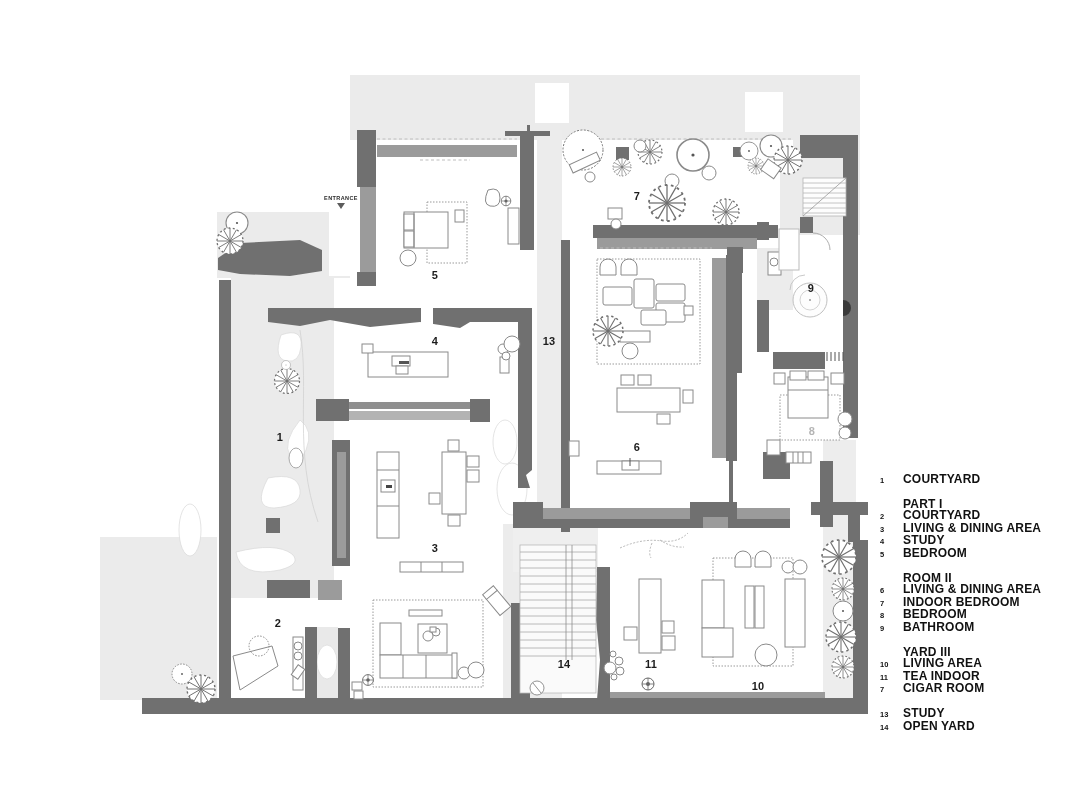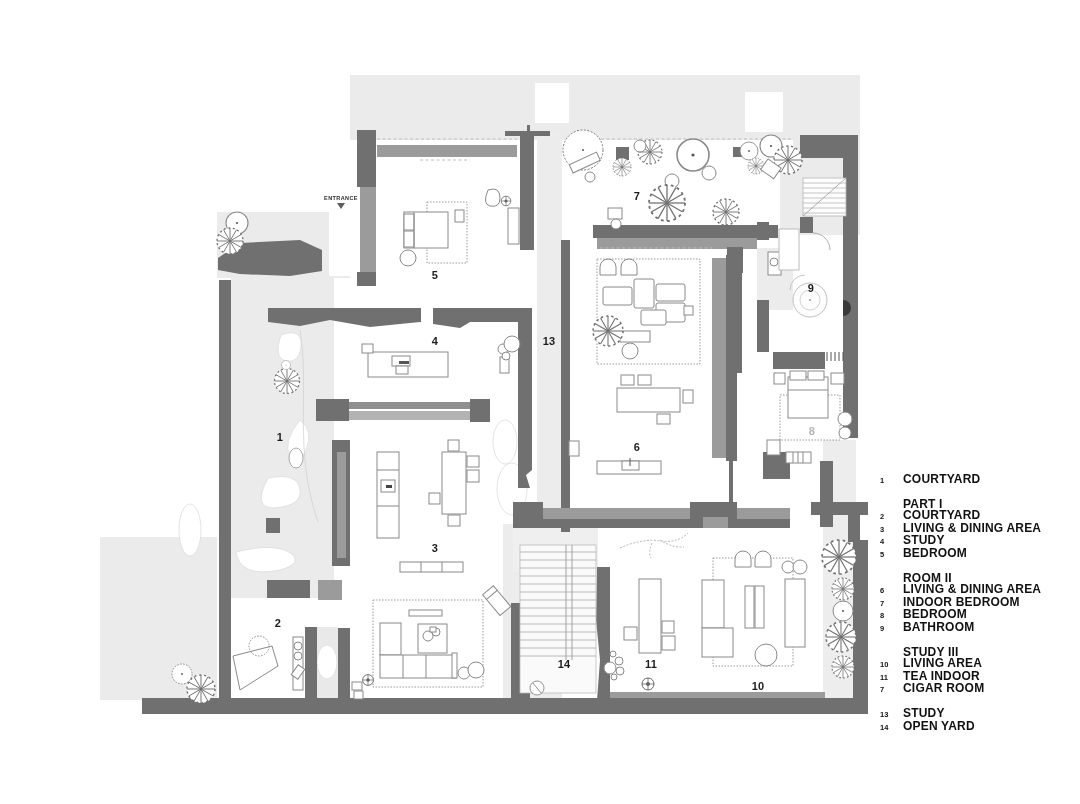--- a/index.html
+++ b/index.html
@@ -481,21 +481,21 @@
       </div>
   <div class="lg-row">
         <span class="lg-num">8</span>
         <span class="lg-label">BEDROOM</span>
       </div>
   <div class="lg-row">
         <span class="lg-num">9</span>
         <span class="lg-label">BATHROOM</span>
       </div>
   <div class="lg-row lg-header gap-before">
-        <span class="lg-label">STUDY III</span>
+        <span class="lg-label">YARD III</span>
       </div>
   <div class="lg-row">
         <span class="lg-num">10</span>
         <span class="lg-label">LIVING AREA</span>
       </div>
   <div class="lg-row">
         <span class="lg-num">11</span>
         <span class="lg-label">TEA INDOOR</span>
       </div>
   <div class="lg-row">

